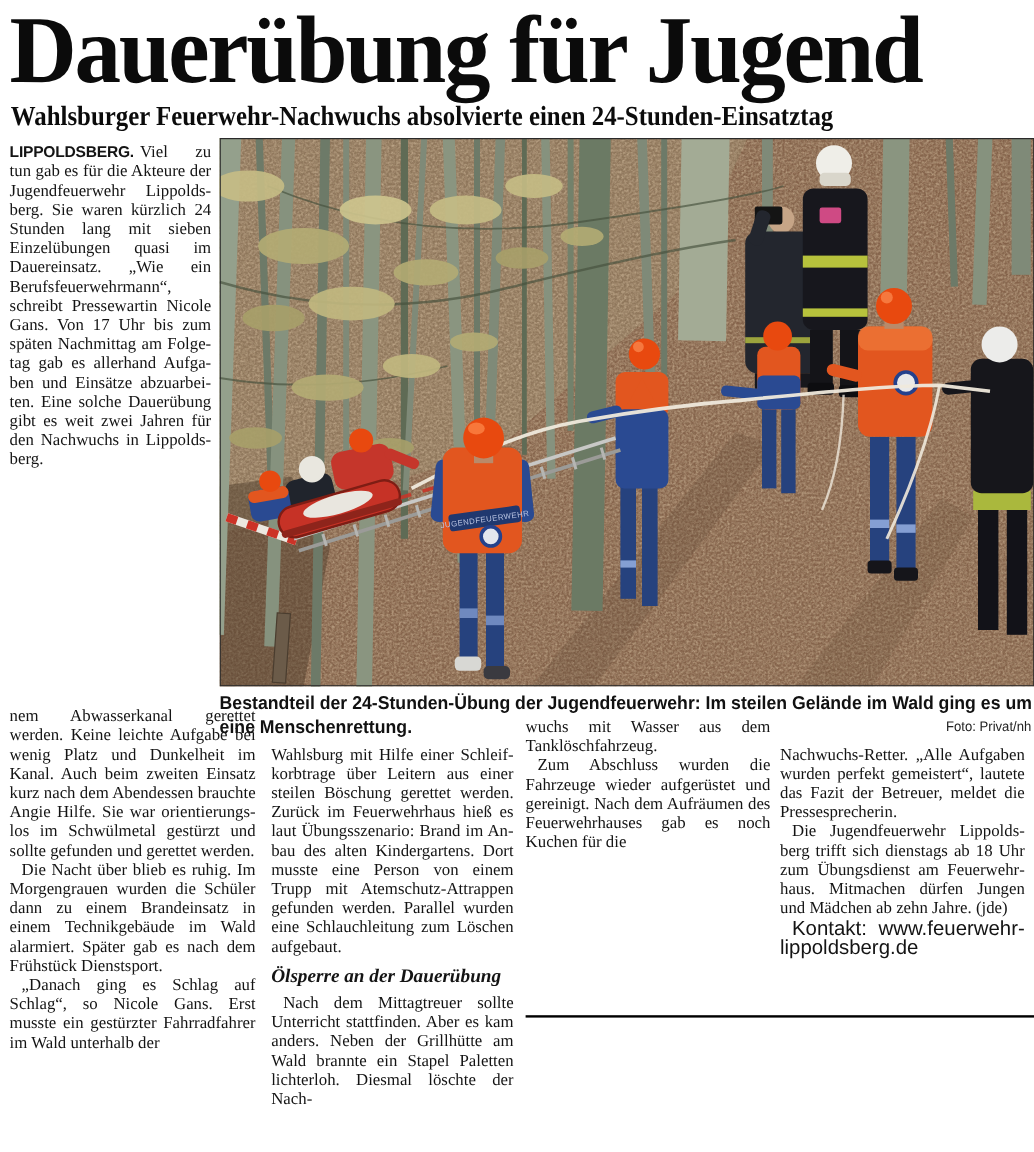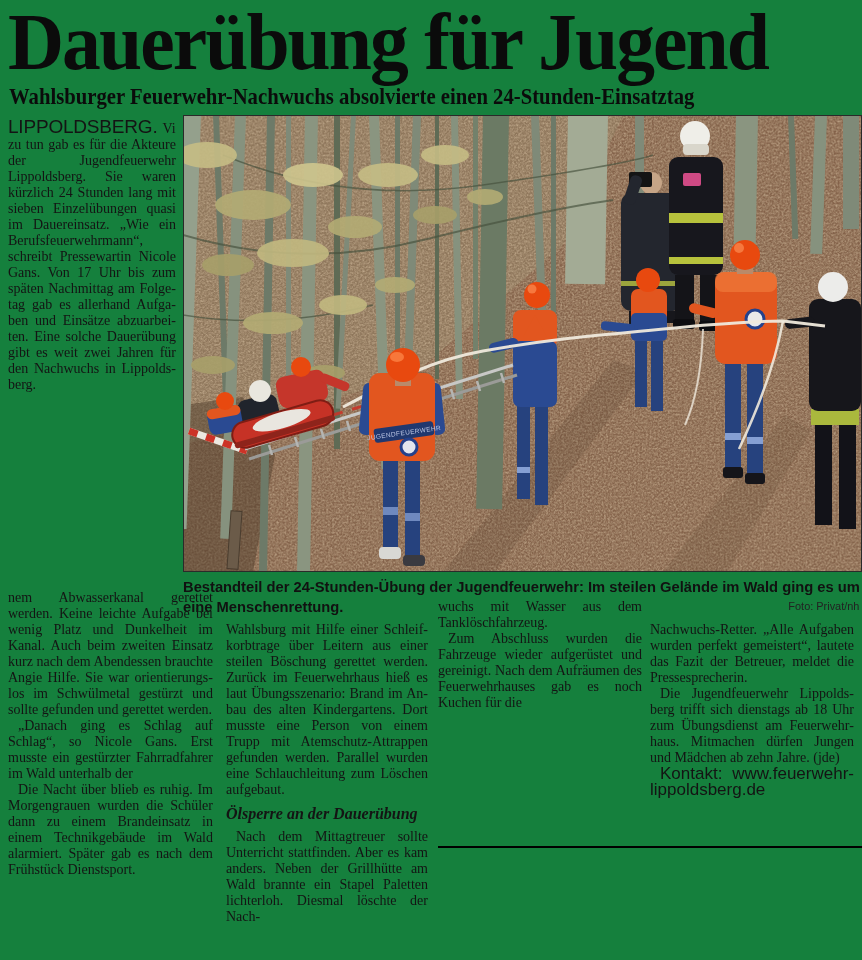--- a/index.html
+++ b/index.html
@@ -1,33 +1,33 @@
 <!DOCTYPE html>
 <html lang="de"><head>
 <meta charset="utf-8">
 <style>
   html,body{margin:0;padding:0;background:#e8e8e8;}
-  .page{position:relative;width:862px;height:960px;background:#15803d;overflow:hidden;
+  .page{position:relative;width:862px;height:960px;background:#ffffff;overflow:hidden;
         font-family:"Liberation Serif", serif;color:#141414;}
   .headline{position:absolute;left:8px;top:2px;margin:0;font-family:"Liberation Serif",serif;
         font-weight:700;font-size:80px;line-height:1;letter-spacing:-2px;white-space:nowrap;
         transform:scaleX(.97);transform-origin:0 0;color:#0b0b0b;}
   .subheadline{position:absolute;left:9px;top:84px;margin:0;font-family:"Liberation Serif",serif;
         font-weight:700;font-size:23px;line-height:1.1;white-space:nowrap;
         transform:scaleX(.9);transform-origin:0 0;color:#0b0b0b;}
   .colblock{position:absolute;overflow:hidden;font-size:14px;line-height:16px;
         text-align:justify;hyphens:auto;-webkit-hyphens:auto;}
   .colblock p{margin:0;}
   .colblock p.indent{text-indent:10px;}
   .col1top{left:8px;top:119px;width:168px;height:517px;}
   .col1bot{left:8px;top:590px;width:205px;height:338px;}
   .col2{left:226px;top:622px;width:202px;height:338px;}
   .col3{left:438px;top:599px;width:204px;height:338px;}
   .col4{left:650px;top:622px;width:204px;height:338px;}
-  .lead{font-family:"Liberation Sans",sans-serif;font-weight:400;font-size:19px;
+  .lead{font-family:"Liberation Sans",sans-serif;font-weight:700;font-size:13px;
         letter-spacing:-.2px;margin-right:5px;}
   .subhead2{font-family:"Liberation Serif",serif;font-style:italic;font-weight:700;
         font-size:16px;line-height:18px;margin:7px 0 6px 0 !important;text-align:left;}
   .contact{font-family:"Liberation Sans",sans-serif;font-weight:400;font-size:17px;
         line-height:16px;text-indent:10px;}
   .photo{position:absolute;left:183px;top:115px;width:679px;height:457px;margin:0;}
   .caption{position:absolute;left:183px;top:577px;width:714px;height:42px;
         font-family:"Liberation Sans",sans-serif;font-weight:700;font-size:15.5px;line-height:20px;
         transform:scaleX(.95);transform-origin:0 0;color:#111;text-align:left;}
   .credit{position:absolute;right:2px;bottom:3px;font-weight:400;font-size:11.5px;color:#222;}
@@ -259,22 +259,22 @@
     </svg>
   </figure>
 
   <div class="caption">
     <span>Bestandteil der 24-Stunden-Übung der Jugendfeuerwehr: Im steilen Gelände im Wald ging es um eine Men­schen­rettung.</span>
     <span class="credit">Foto: Privat/nh</span>
   </div>
 
   <div class="colblock col1bot">
     <p>nem Abwasser­kanal gerettet werden. Keine leichte Auf­gabe bei wenig Platz und Dunkel­heit im Kanal. Auch beim zweiten Ein­satz kurz nach dem Abend­essen brauchte An­gie Hilfe. Sie war orien­tie­rungs­los im Schwülme­tal ge­stürzt und sollte ge­fun­den und gerettet werden.</p>
+    <p class="indent">Die Nacht über blieb es ru­hig. Im Morgen­grauen wur­den die Schüler dann zu ei­nem Brand­ein­satz in einem Technik­gebäude im Wald alar­miert. Später gab es nach dem Früh­stück Dienst­sport.</p>
     <p class="indent">„Danach ging es Schlag auf Schlag“, so Nicole Gans. Erst musste ein gestürzter Fahrrad­fahrer im Wald unterhalb der</p>
-    <p class="indent">Die Nacht über blieb es ru­hig. Im Morgen­grauen wur­den die Schüler dann zu ei­nem Brand­ein­satz in einem Technik­gebäude im Wald alar­miert. Später gab es nach dem Früh­stück Dienst­sport.</p>
   </div>
 
   <div class="colblock col2">
     <p>Wahlsburg mit Hilfe einer Schleif­korb­trage über Leitern aus einer steilen Böschung ge­rettet werden. Zurück im Feu­er­wehr­haus hieß es laut Übungs­szenario: Brand im An­bau des alten Kinder­gartens. Dort musste eine Person von einem Trupp mit Atemschutz-Attrappen gefunden werden. Parallel wurden eine Schlauch­leitung zum Löschen aufgebaut.</p>
     <p class="subhead2">Ölsperre an der Dauerübung</p>
     <p class="indent">Nach dem Mittag­treuer soll­te Unterricht statt­finden. Aber es kam anders. Neben der Grill­hütte am Wald brannte ein Stapel Paletten lichter­loh. Diesmal löschte der Nach-</p>
   </div>
 
   <div class="colblock col3">
     <p>wuchs mit Wasser aus dem Tanklösch­fahrzeug.</p>

